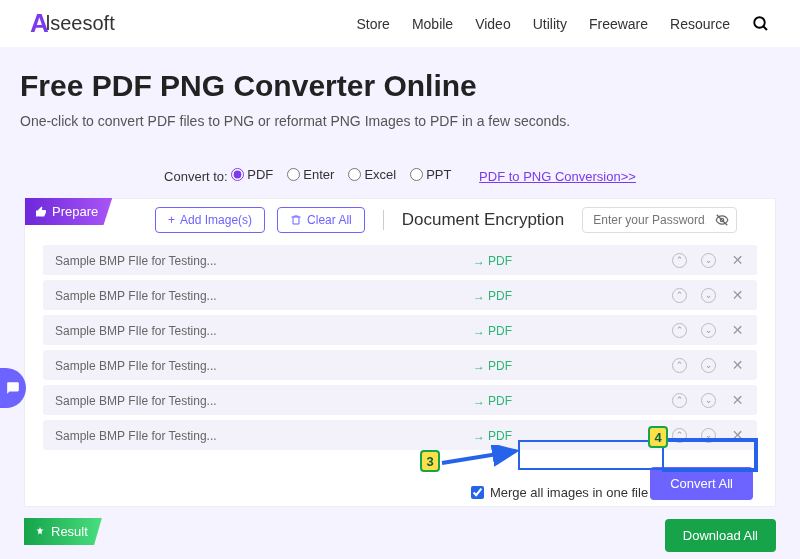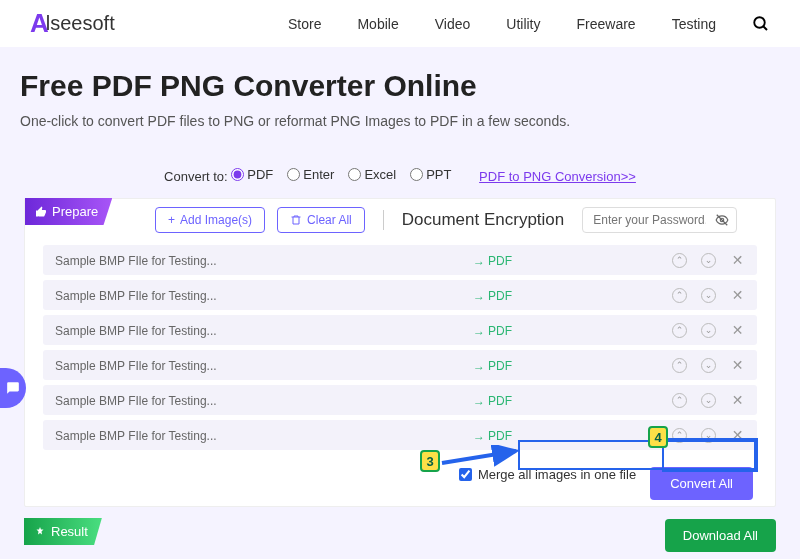--- a/index.html
+++ b/index.html
@@ -1,21 +1,21 @@
 <!DOCTYPE html>
 <html><head>
 <meta charset="utf-8">
 <style>
 *{margin:0;padding:0;box-sizing:border-box}
 body{font-family:-apple-system,BlinkMacSystemFont,"Segoe UI",Arial,sans-serif;background:#f5f3ff;width:800px;height:559px;overflow:hidden;position:relative}
 .header{display:flex;align-items:center;justify-content:space-between;padding:8px 30px;background:#fff}
 .logo{display:flex;align-items:center;font-size:20px;font-weight:600}
 .logo-a{color:#7c3aed;font-weight:800;font-size:26px;margin-right:-3px}
 .logo-rest{color:#333;font-size:20px;font-weight:400}
-.nav{display:flex;gap:36px;align-items:center;font-size:14px;color:#333}
+.nav{display:flex;gap:22px;align-items:center;font-size:14px;color:#333}
 .nav-item{cursor:pointer}
 .search-icon{width:18px;height:18px}
 .hero{text-align:left;padding:22px 20px 8px}
 .title{font-size:30px;font-weight:700;color:#222;margin-bottom:10px}
 .subtitle{font-size:14px;color:#555;margin-bottom:12px}
 .reviews{font-size:13px;color:#444}
 .star{color:#ffc107;font-size:14px;margin:0 -1px}
 .convert-to{text-align:center;font-size:13px;color:#333;padding:18px 0 14px}
 .radio-group{display:inline-flex;gap:4px;align-items:center}
 .radio-item{display:inline-flex;align-items:center;gap:3px;margin-right:10px}
@@ -31,21 +31,21 @@
 .enc-input{border:1px solid #ddd;border-radius:4px;padding:5px 30px 5px 10px;font-size:12px;width:155px;color:#888}
 .enc-wrap{position:relative}
 .eye-icon{position:absolute;right:8px;top:50%;transform:translateY(-50%);width:14px;height:14px;color:#666}
 .file-list{padding:2px 18px}
 .file-row{display:flex;align-items:flex-end;background:#f3f2fa;border-radius:3px;padding:7px 12px;margin-bottom:5px;font-size:12px}
 .file-name{flex:1;color:#666}
 .file-fmt{color:#2bb673;font-size:12px;margin-right:160px;display:flex;align-items:center;gap:3px}
 .row-actions{display:flex;gap:14px;align-items:center;color:#999}
 .row-icon{width:15px;height:15px;cursor:pointer;border:1.2px solid #bbb;border-radius:50%;display:flex;align-items:center;justify-content:center;font-size:9px}
 .row-x{cursor:pointer;font-size:14px;color:#999;width:15px;text-align:center}
-.merge-row{display:flex;justify-content:flex-end;align-items:flex-start;gap:14px;padding:10px 22px 6px}
+.merge-row{display:flex;justify-content:flex-end;align-items:flex-end;gap:2px;padding:10px 22px 6px}
 .merge-check{display:flex;align-items:center;gap:6px;font-size:13px;color:#333}
 .merge-check input{accent-color:#2563eb}
 .convert-btn{background:#6d63ff;color:#fff;border:none;border-radius:4px;padding:9px 20px;font-size:13px;cursor:pointer}
 .result-tab{margin:12px 24px 0;position:relative;height:32px}
 .result-tab .tab{background:linear-gradient(90deg,#16a34a,#4ade80)}
 .download-btn{position:absolute;right:0;top:0;background:#16a34a;color:#fff;border:none;border-radius:4px;padding:9px 18px;font-size:13px;cursor:pointer}
 .anno{position:absolute;background:#fde047;border:2px solid #16a34a;border-radius:4px;width:20px;height:22px;display:flex;align-items:center;justify-content:center;font-size:13px;font-weight:700;color:#065f46;z-index:10}
 .anno-3{left:420px;top:450px}
 .anno-4{left:648px;top:426px}
 .arrow{position:absolute;left:440px;top:445px;z-index:9}
@@ -60,21 +60,21 @@
   <div class="logo">
     <span class="logo-a">A</span>
       <span class="logo-rest">lseesoft</span>
   </div>
   <div class="nav">
     <span class="nav-item">Store</span>
     <span class="nav-item">Mobile</span>
     <span class="nav-item">Video</span>
     <span class="nav-item">Utility</span>
     <span class="nav-item">Freeware</span>
-    <span class="nav-item">Testing</span>
+    <span class="nav-item">Resource</span>
     <svg class="search-icon" viewBox="0 0 24 24" fill="none" stroke="#000" stroke-width="2.5">
         <circle cx="10" cy="10" r="7"></circle>
         <line x1="20" y1="20" x2="15" y2="15"></line>
       </svg>
   </div>
 </div>
 
 <div class="hero">
   <h1 class="title">Free PDF PNG Converter Online</h1>
   <p class="subtitle">One-click to convert PDF files to PNG or reformat PNG Images to PDF in a few seconds.</p>

